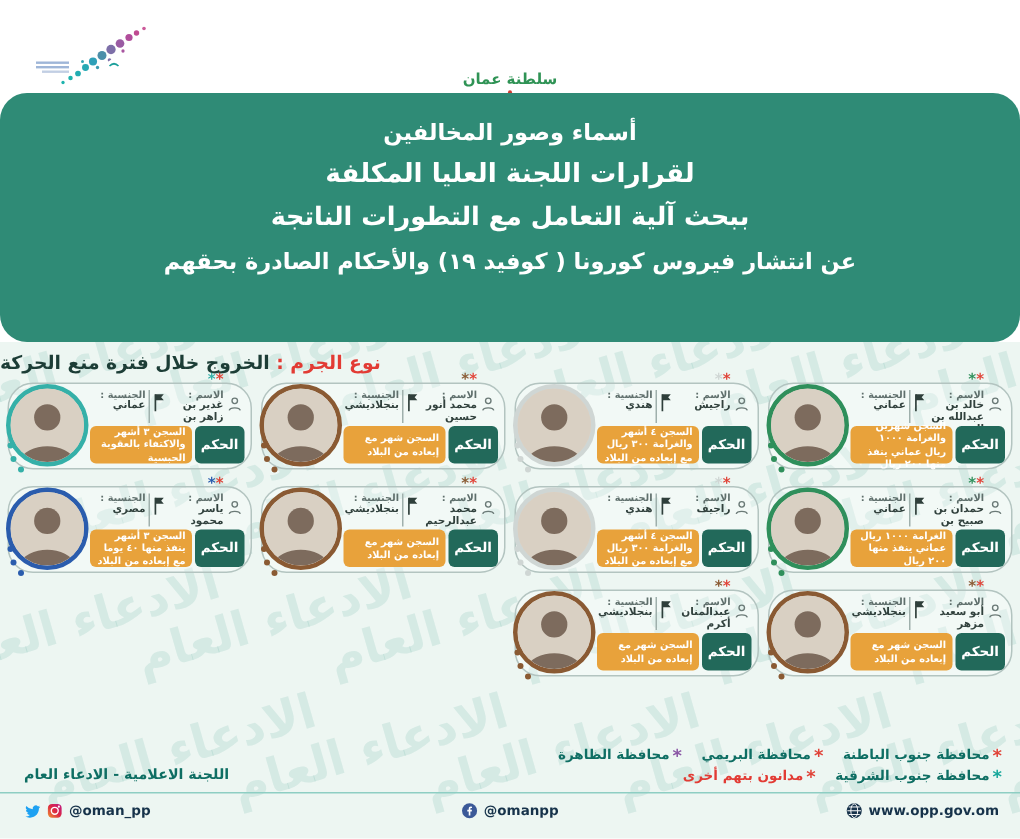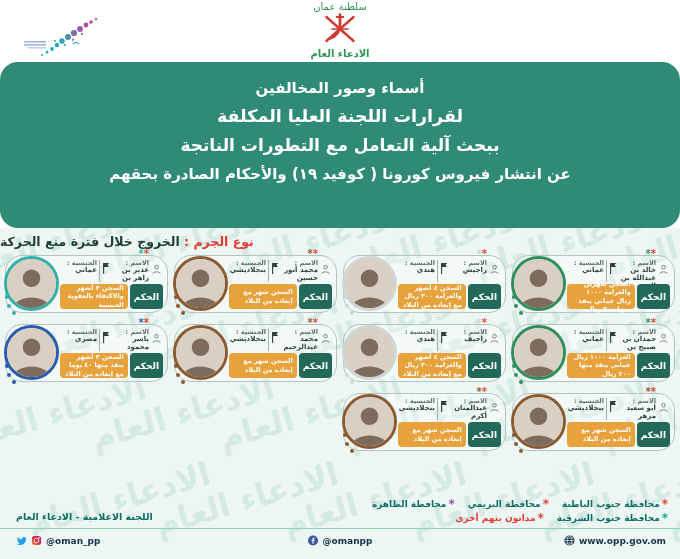--- a/index.html
+++ b/index.html
@@ -3,21 +3,21 @@
 <meta charset="utf-8">
 <style>
   html,body{margin:0;padding:0;}
   body{font-family:"DejaVu Sans",sans-serif;}
   .page{position:relative;width:680px;height:559px;overflow:hidden;background:#ffffff;}
 
   
   .top-band{position:absolute;top:0;left:0;right:0;height:62px;background:#ffffff;z-index:3;}
   .vision-logo{position:absolute;left:24px;top:14px;width:92px;height:46px;}
   .emblem{position:absolute;left:50%;transform:translateX(-50%);top:2px;width:140px;text-align:center;line-height:1;}
-  .emblem-country{color:#2f9355;font-size:10px;font-weight:normal;display:block;margin-bottom:1px;}
+  .emblem-country{color:#2f9355;font-size:10px;font-weight:bold;display:block;margin-bottom:1px;margin-top:47px;}
   .emblem-org{color:#2f9355;font-size:10px;font-weight:bold;display:block;margin-top:1px;}
 
   
   .banner{position:absolute;top:62px;left:0;right:0;height:166px;background:#2f8b76;color:#ffffff;
           text-align:center;direction:rtl;box-sizing:border-box;padding-top:13px;z-index:3;border-radius:18px;}
   .bline{font-weight:bold;}
   .b0{font-size:15px;line-height:27px;}
   .b1{font-size:17.5px;line-height:29px;}
   .b2{font-size:17px;line-height:29px;}
   .b3{font-size:15px;line-height:28px;}

